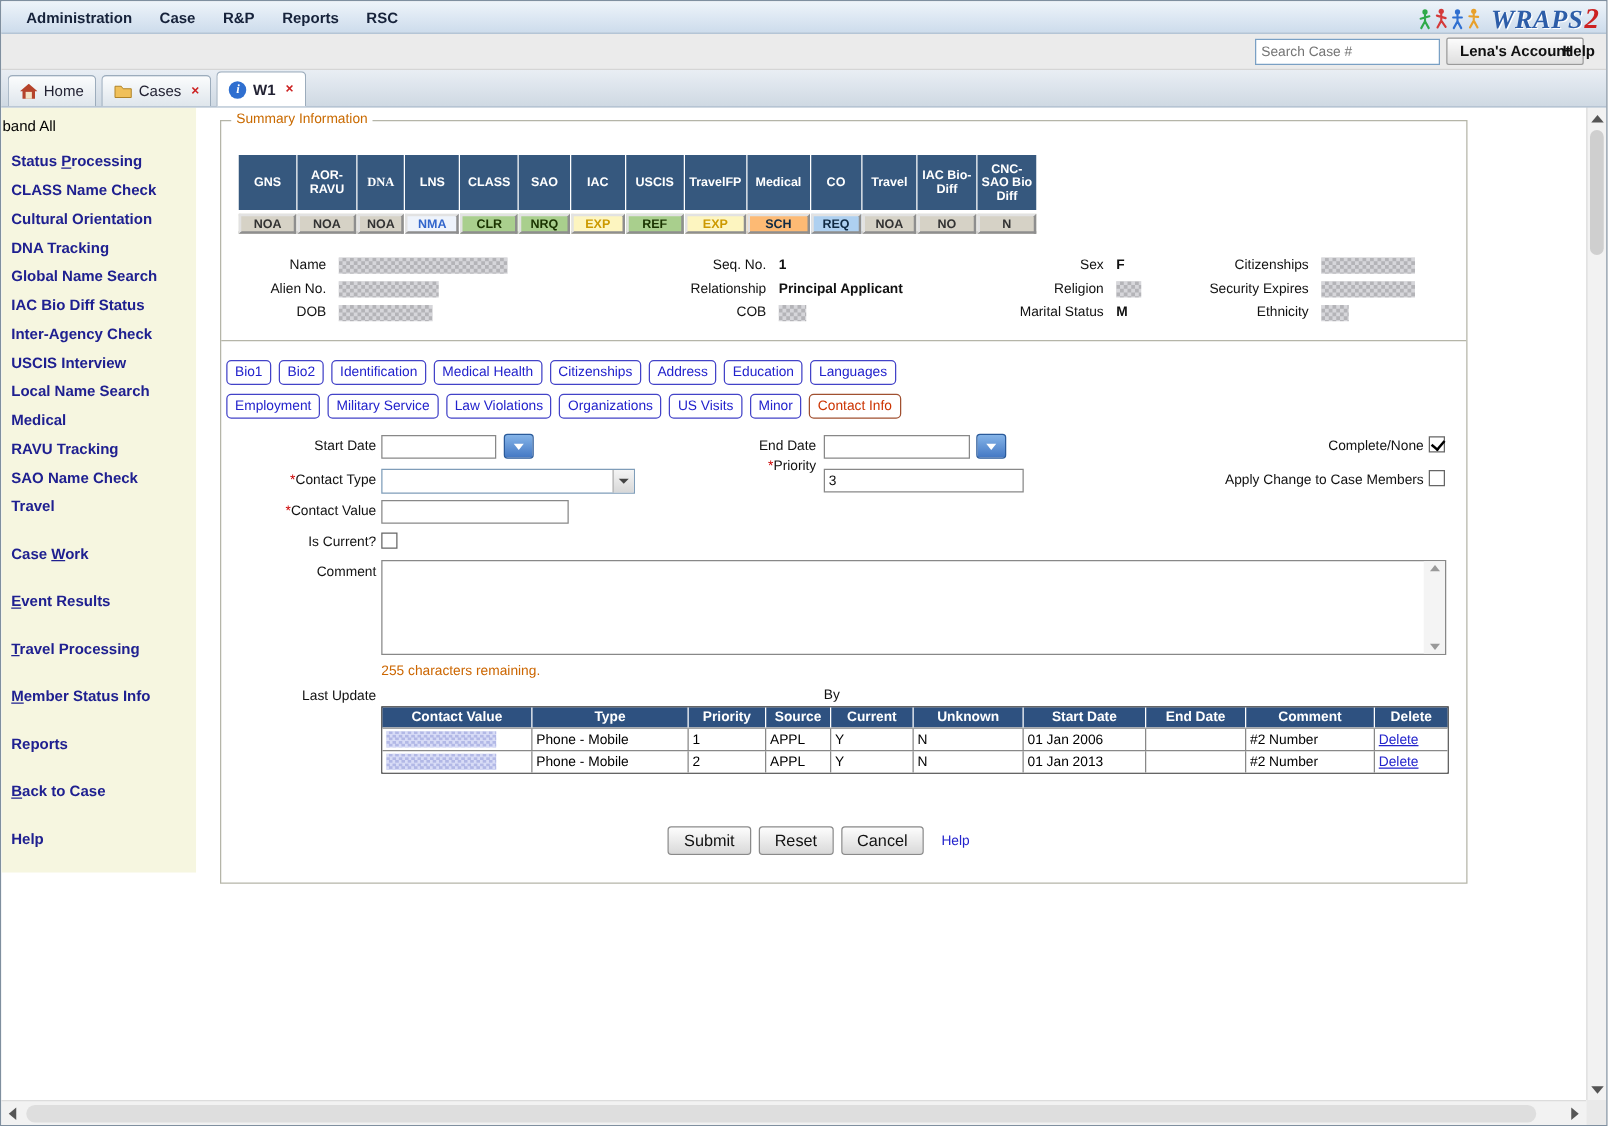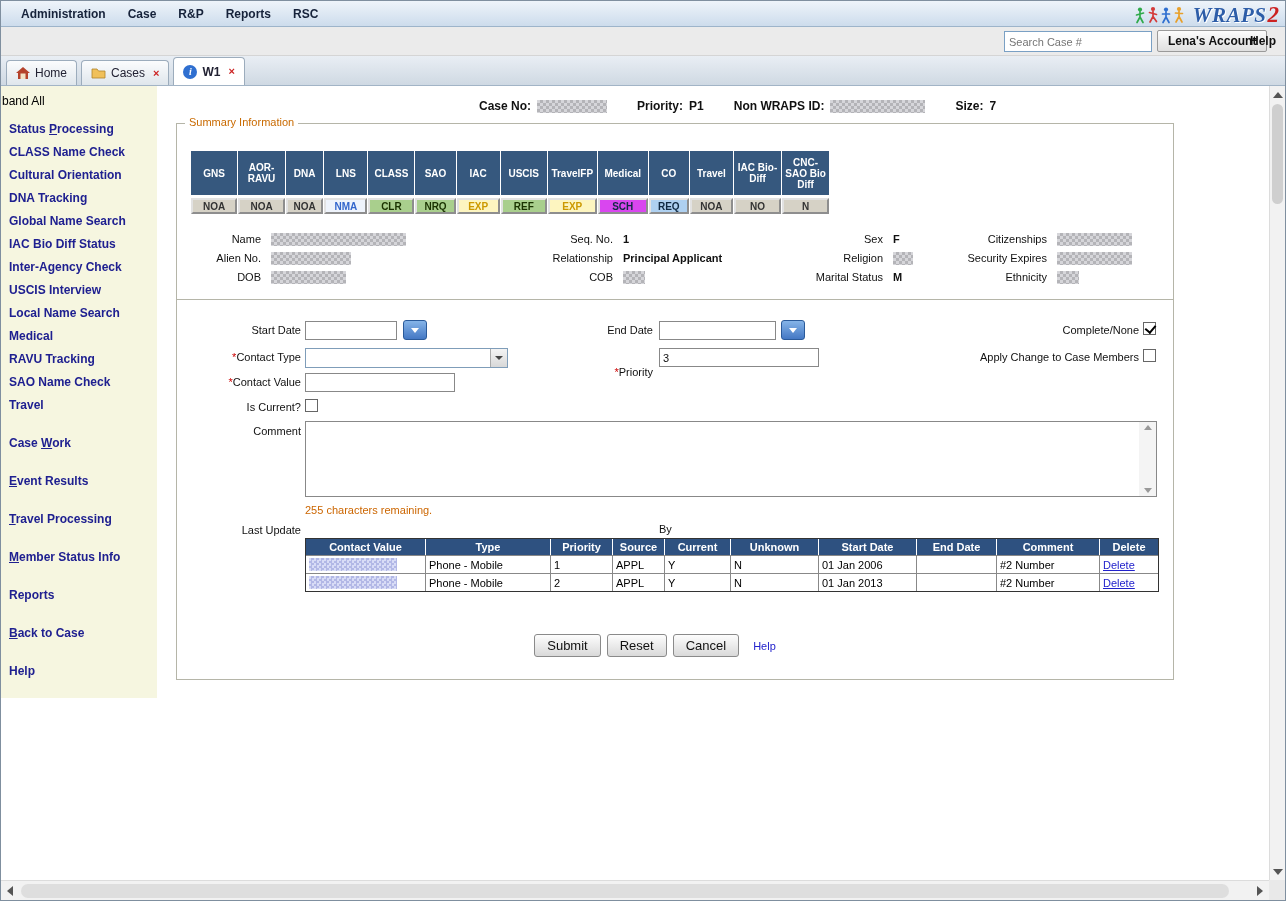--- a/index.html
+++ b/index.html
@@ -222,47 +222,29 @@
           <div class="side-item gap"><u>T</u>ravel Processing</div>
           <div class="side-item gap"><u>M</u>ember Status Info</div>
           <div class="side-item gap">Reports</div>
           <div class="side-item gap"><u>B</u>ack to Case</div>
           <div class="side-item gap">Help</div>
         </div>
     </div>
 
     <div class="main">
 
-      <div class="case-row">
-        <div class="case-item">
-          <span>Case No:</span>
-          <span class="redact dark" style="width:70px"></span>
-        </div>
-        <div class="case-item">
-          <span>Priority:</span>
-          <span>P1</span>
-        </div>
-        <div class="case-item">
-          <span>Non WRAPS ID:</span>
-          <span class="redact dark" style="width:95px"></span>
-        </div>
-        <div class="case-item">
-          <span>Size:</span>
-          <span>7</span>
-        </div>
-      </div>
 
       <div class="panel">
         <div class="legend">Summary Information</div>
 
         <div class="summary-sec">
           <div id="ms-headers" class="ms-row">
               <div class="ms-h" style="width: 47px;">GNS</div>
               <div class="ms-h" style="width: 48px;">AOR-RAVU</div>
-              <div class="ms-h" style="width: 38px;">DNA</div>
+              <div class="ms-h" style="width: 38px; font-family: Liberation Serif, serif;">DNA</div>
               <div class="ms-h" style="width: 44px;">LNS</div>
               <div class="ms-h" style="width: 47px;">CLASS</div>
               <div class="ms-h" style="width: 41px;">SAO</div>
               <div class="ms-h" style="width: 44px;">IAC</div>
               <div class="ms-h" style="width: 47px;">USCIS</div>
               <div class="ms-h" style="width: 50px;">TravelFP</div>
               <div class="ms-h" style="width: 51px;">Medical</div>
               <div class="ms-h" style="width: 41px;">CO</div>
               <div class="ms-h" style="width: 44px;">Travel</div>
               <div class="ms-h" style="width: 48px;">IAC Bio-Diff</div>
@@ -271,21 +253,21 @@
           <div id="ms-statuses" class="ms-row ms-srow">
               <div class="ms-s" style="width: 47px; background: rgb(214, 210, 198); color: rgb(51, 51, 51);">NOA</div>
               <div class="ms-s" style="width: 48px; background: rgb(214, 210, 198); color: rgb(51, 51, 51);">NOA</div>
               <div class="ms-s" style="width: 38px; background: rgb(214, 210, 198); color: rgb(51, 51, 51);">NOA</div>
               <div class="ms-s" style="width: 44px; background: rgb(238, 243, 251); color: rgb(51, 102, 204);">NMA</div>
               <div class="ms-s" style="width: 47px; background: rgb(169, 207, 141); color: rgb(26, 51, 0);">CLR</div>
               <div class="ms-s" style="width: 41px; background: rgb(169, 207, 141); color: rgb(26, 51, 0);">NRQ</div>
               <div class="ms-s" style="width: 44px; background: rgb(253, 245, 192); color: rgb(204, 153, 0);">EXP</div>
               <div class="ms-s" style="width: 47px; background: rgb(169, 207, 141); color: rgb(26, 51, 0);">REF</div>
               <div class="ms-s" style="width: 50px; background: rgb(253, 245, 192); color: rgb(204, 153, 0);">EXP</div>
-              <div class="ms-s" style="width: 51px; background: #d946ef; color: rgb(16, 42, 67);">SCH</div>
+              <div class="ms-s" style="width: 51px; background: #fdba74; color: rgb(16, 42, 67);">SCH</div>
               <div class="ms-s" style="width: 41px; background: rgb(174, 208, 240); color: rgb(16, 42, 67);">REQ</div>
               <div class="ms-s" style="width: 44px; background: rgb(214, 210, 198); color: rgb(51, 51, 51);">NOA</div>
               <div class="ms-s" style="width: 48px; background: rgb(214, 210, 198); color: rgb(51, 51, 51);">NO</div>
               <div class="ms-s" style="width: 48px; background: rgb(214, 210, 198); color: rgb(51, 51, 51);">N</div>
             </div>
           <div id="member-grid" class="member-grid">
               <div class="m-label">Name</div>
               <div class="m-value">
                 <span class="redact dark" style="width: 135px;"></span>
               </div>
@@ -322,20 +304,39 @@
               <div class="m-label">Marital Status</div>
               <div class="m-value">M</div>
               <div class="m-label">Ethnicity</div>
               <div class="m-value">
                 <span class="redact dark" style="width: 22px;"></span>
               </div>
             </div>
         </div>
 
         <div class="bio-rows">
+          <div id="bio-row1" class="bio-row">
+              <button class="bio-tab">Bio1</button>
+              <button class="bio-tab">Bio2</button>
+              <button class="bio-tab">Identification</button>
+              <button class="bio-tab">Medical Health</button>
+              <button class="bio-tab">Citizenships</button>
+              <button class="bio-tab">Address</button>
+              <button class="bio-tab">Education</button>
+              <button class="bio-tab">Languages</button>
+            </div>
+          <div id="bio-row2" class="bio-row">
+              <button class="bio-tab">Employment</button>
+              <button class="bio-tab">Military Service</button>
+              <button class="bio-tab">Law Violations</button>
+              <button class="bio-tab">Organizations</button>
+              <button class="bio-tab">US Visits</button>
+              <button class="bio-tab">Minor</button>
+              <button class="bio-tab active">Contact Info</button>
+            </div>
         </div>
 
         <div class="form-area">
           <label class="f-label" style="top:3px">Start Date</label>
           <input class="f-input" style="left: 128px; top: 1px; width: 92px;">
           <button class="date-btn" style="left:226px;top:0">
               <span class="tri-w"></span>
             </button>
 
           <label class="f-mid-label" style="top:3px">End Date</label>
@@ -347,21 +348,21 @@
           <label class="f-right-label" style="top:3px">Complete/None</label>
           <span class="cb checked" style="left:966px;top:2px"></span>
 
           <label class="f-label" style="top:30px"><span class="req">*</span><span>Contact Type</span></label>
           <div class="f-select" style="left:128px;top:28px;width:203px">
             <span class="sel-btn">
                 <span class="tri-d"></span>
               </span>
           </div>
 
-          <label class="f-mid-label" style="top:45px"><span class="req">*</span><span>Priority</span></label>
+          <label class="f-mid-label" style="top:19px"><span class="req">*</span><span>Priority</span></label>
           <input class="f-input" style="left: 482px; top: 28px; width: 160px;" value="3">
 
           <label class="f-right-label" style="top:30px">Apply Change to Case Members</label>
           <span class="cb" style="left:966px;top:29px"></span>
 
           <label class="f-label" style="top:55px"><span class="req">*</span><span>Contact Value</span></label>
           <input class="f-input" style="left: 128px; top: 53px; width: 150px;">
 
           <label class="f-label" style="top:80px">Is Current?</label>
           <span class="cb" style="left:128px;top:79px"></span>

